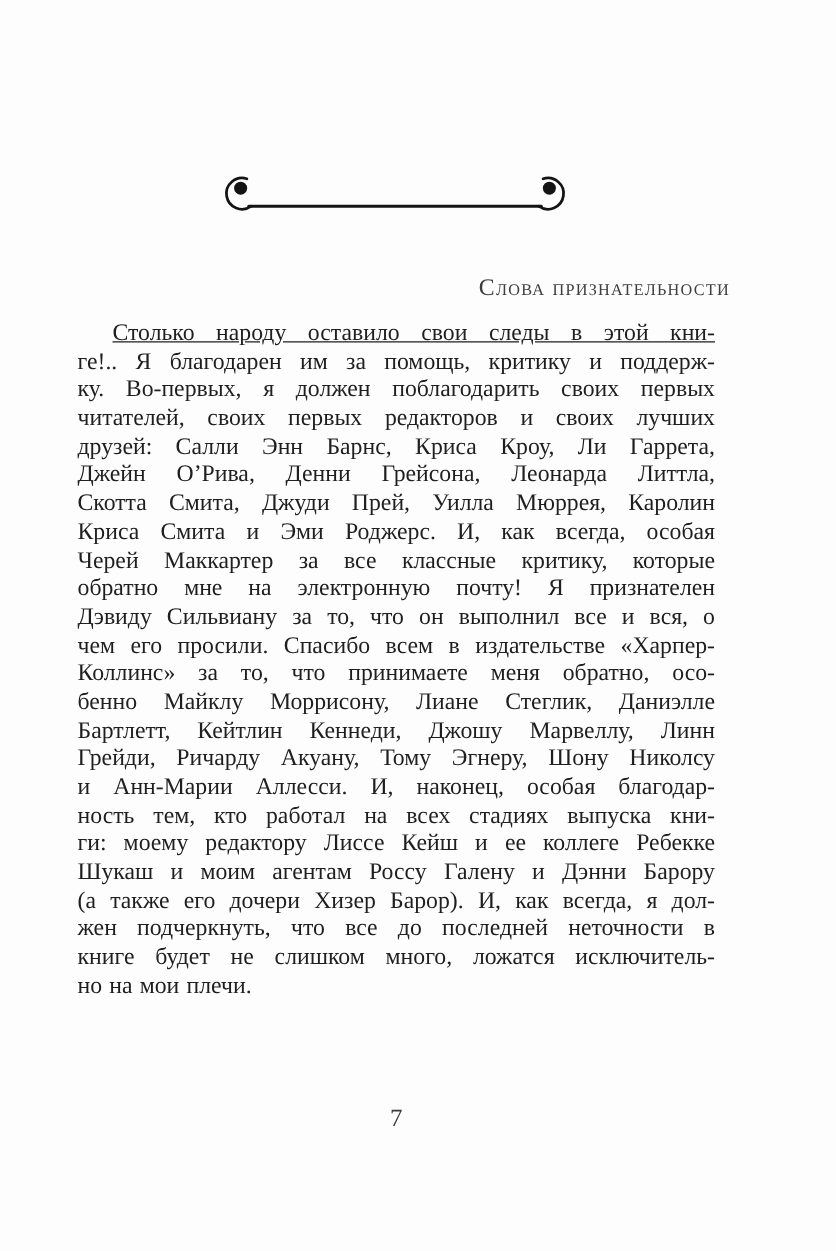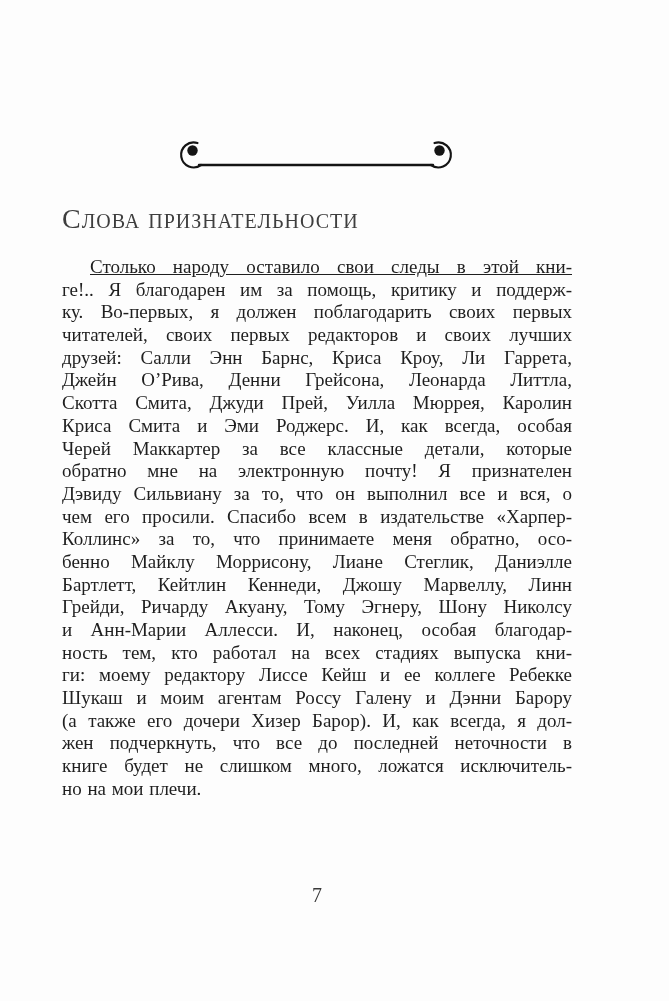--- a/index.html
+++ b/index.html
@@ -24,25 +24,25 @@
     top:136px;
     width:296px;
     height:36px;
   }
   .ornament svg{display:block;}
   .chapter-title{
     position:absolute;
     left:62px;
     top:200px;
     width:510px;
-    margin:0;
-    text-align:left;
+    margin:12px;
+    text-align:right;
     font-variant:small-caps;
     font-weight:normal;
-    font-size:28px;
+    font-size:19px;
     line-height:38px;
     letter-spacing:1px;
     color:var(--heading-text);
   }
   .body-text{
     position:absolute;
     left:62px;
     top:256px;
     width:510px;
     font-size:19px;
@@ -88,21 +88,21 @@
 
   <div class="body-text">
       <div class="line first">Столько народу оставило свои следы в этой кни-</div>
       <div class="line">ге!.. Я благодарен им за помощь, критику и поддерж-</div>
       <div class="line">ку. Во-первых, я должен поблагодарить своих первых</div>
       <div class="line">читателей, своих первых редакторов и своих лучших</div>
       <div class="line">друзей: Салли Энн Барнс, Криса Кроу, Ли Гаррета,</div>
       <div class="line">Джейн О’Рива, Денни Грейсона, Леонарда Литтла,</div>
       <div class="line">Скотта Смита, Джуди Прей, Уилла Мюррея, Каролин</div>
       <div class="line">Криса Смита и Эми Роджерс. И, как всегда, особая</div>
-      <div class="line">Черей Маккартер за все классные детали, которые</div>
+      <div class="line">Черей Маккартер за все классные критику, которые</div>
       <div class="line">обратно мне на электронную почту! Я признателен</div>
       <div class="line">Дэвиду Сильвиану за то, что он выполнил все и вся, о</div>
       <div class="line">чем его просили. Спасибо всем в издательстве «Харпер-</div>
       <div class="line">Коллинс» за то, что принимаете меня обратно, осо-</div>
       <div class="line">бенно Майклу Моррисону, Лиане Стеглик, Даниэлле</div>
       <div class="line">Бартлетт, Кейтлин Кеннеди, Джошу Марвеллу, Линн</div>
       <div class="line">Грейди, Ричарду Акуану, Тому Эгнеру, Шону Николсу</div>
       <div class="line">и Анн-Марии Аллесси. И, наконец, особая благодар-</div>
       <div class="line">ность тем, кто работал на всех стадиях выпуска кни-</div>
       <div class="line">ги: моему редактору Лиссе Кейш и ее коллеге Ребекке</div>

